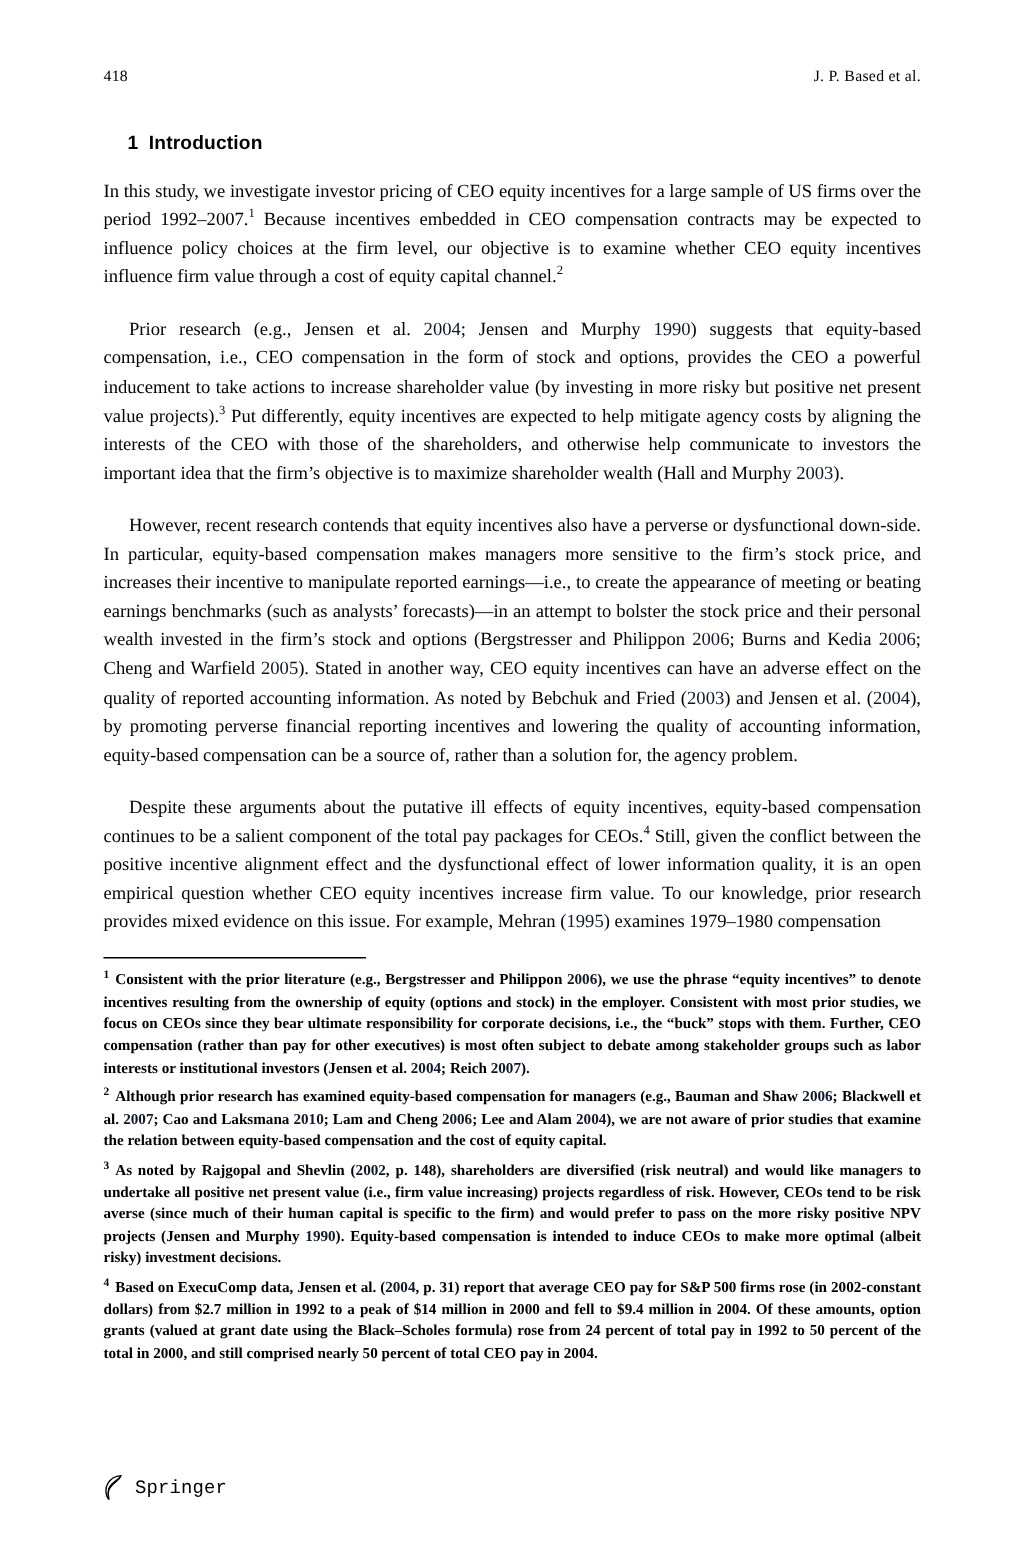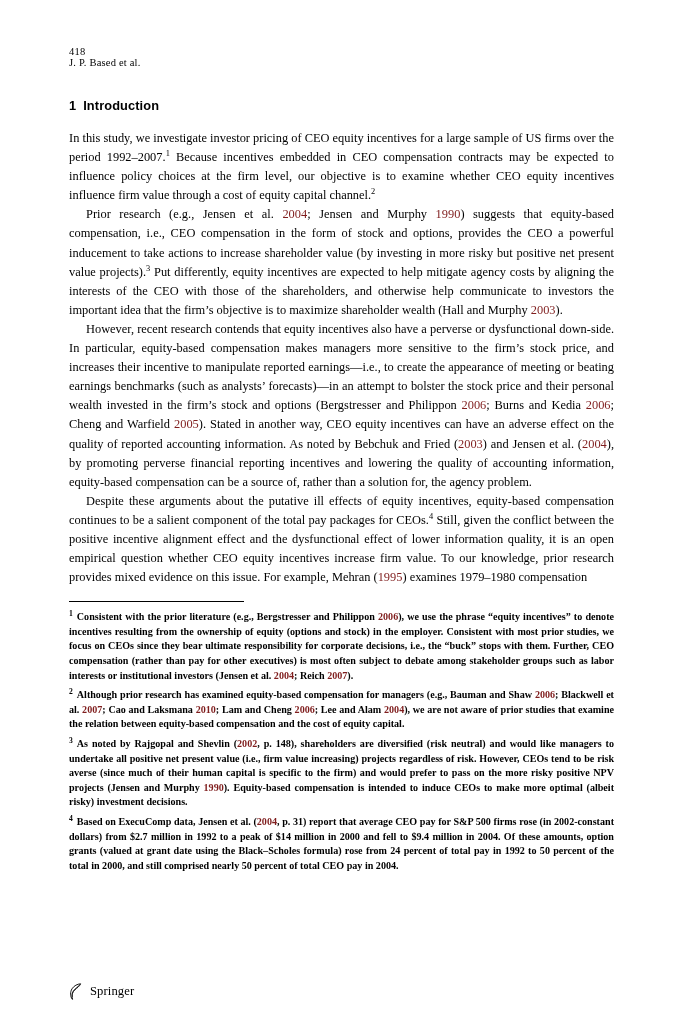--- a/index.html
+++ b/index.html
@@ -28,45 +28,44 @@
     top: 46px;
     width: 545px;
   }
   .running-head {
     display: flex;
     justify-content: space-between;
     align-items: baseline;
     font-size: 10.5px;
     font-family: "Liberation Serif", serif;
     margin-bottom: 30px;
-    flex-direction: column;
   }
   .running-head .page-num { letter-spacing: 0.2px; }
   .running-head .authors { letter-spacing: 0.2px; }
 
   h2.section-title {
     font-family: "Liberation Sans", sans-serif;
     font-size: 12.8px;
     font-weight: bold;
-    margin: 0 0 16px 0;
+    margin: 0 0 16px 16px;
     letter-spacing: 0.1px;
   }
   h2.section-title .num { margin-right: 7px; }
 
   p.body-par {
     font-size: 12.4px;
     line-height: 19.1px;
     text-align: justify;
-    margin: 0 0 0 0;
+    margin: 16px 0 0 0;
     text-indent: 0;
     hyphens: auto;
   }
   p.body-par + p.body-par { text-indent: 17px; }
 
-  .ref { color: #7f1d1d; }
+  .ref { color: #0f172a; }
   sup.fn {
     font-size: 8.4px;
     vertical-align: super;
     line-height: 0;
   }
 
   .footnote-rule {
     width: 175px;
     height: 1px;
     background: #000;
@@ -98,21 +97,21 @@
     align-items: center;
     gap: 6px;
   }
   .springer-logo {
     width: 15px;
     height: 17px;
     position: relative;
     display: inline-block;
   }
   .springer-word {
-    font-family: Liberation Serif, serif;
+    font-family: Liberation Mono, monospace;
     font-size: 12.6px;
     letter-spacing: 0.1px;
   }
 </style>
 </head>
 <body>
 
 <div class="page">
 
   <div class="content">

